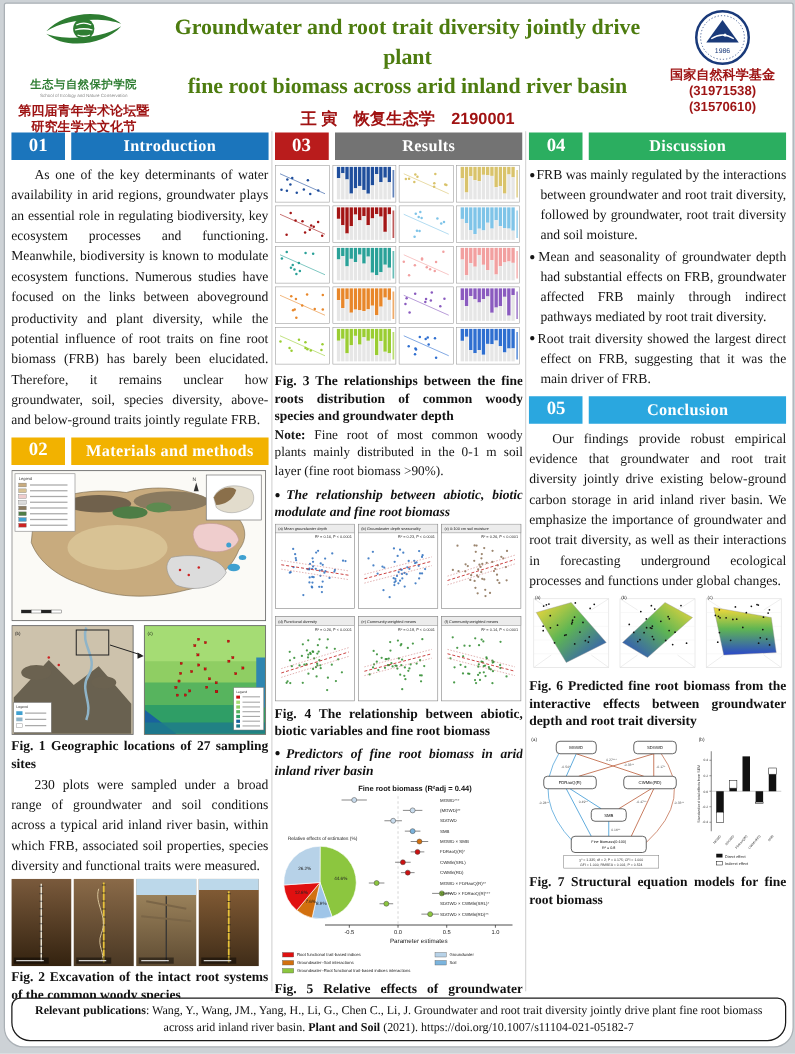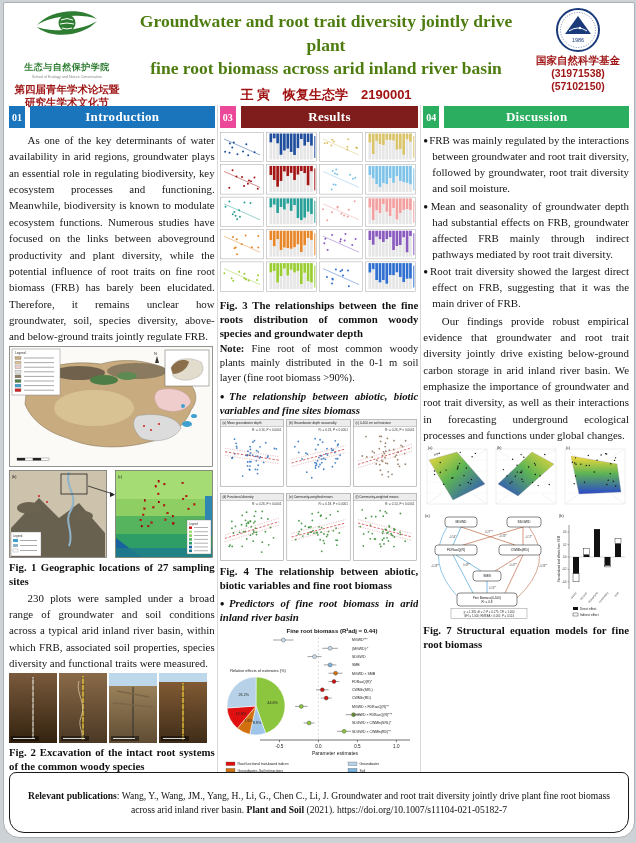--- a/index.html
+++ b/index.html
@@ -20,35 +20,35 @@
   .hdr-right{width:104px;text-align:center;padding-top:2px;}
   .fund{font-family:"Liberation Sans",sans-serif;font-weight:bold;color:#9e1414;font-size:10.5px;line-height:1.25;margin-top:1px;}
   
   .cols{display:flex;height:702px;padding:0 5px;}
   .col{overflow:hidden;}
   .c1{width:206px;}
   .c2{width:199px;}
   .c3{width:206px;}
   .vdiv{width:1px;background:#d8d8d8;margin:4px 2px 10px 2px;}
   .sec-head{display:flex;height:22px;margin:5px 0 4px 0;}
-  .sec-num{width:16px;color:#fff;font-weight:bold;font-size:10px;display:flex;align-items:center;justify-content:center;}
+  .sec-num{width:43px;color:#fff;font-weight:bold;font-size:15px;display:flex;align-items:center;justify-content:center;}
   .sec-bar{flex:1;margin-left:5px;color:#fff;font-weight:bold;font-size:13px;display:flex;align-items:center;justify-content:center;letter-spacing:.3px;}
   .para{font-size:10.9px;line-height:1.5;text-align:justify;text-indent:1.7em;color:#151515;margin:1px 0;}
   .cap{font-size:10.8px;font-weight:bold;line-height:1.3;text-align:justify;color:#111;margin:2px 0;}
   .note{font-size:10.6px;line-height:1.35;text-align:justify;color:#151515;margin:2px 0;}
   .note b{font-weight:bold;}
   .subhead{font-size:10.8px;font-weight:bold;font-style:italic;line-height:1.3;text-align:justify;color:#111;margin:4px 0 2px 0;}
   .subhead::before{content:"\25CF";font-style:normal;font-size:8px;vertical-align:1px;margin-right:1px;}
   .bullet{font-size:10.9px;line-height:1.48;text-align:justify;color:#151515;margin:0 0 1px 0;padding-left:9px;}
   .bullet::before{content:"\25CF";font-size:8px;margin-left:-9px;margin-right:1px;vertical-align:1px;}
   .figbox{margin:1px 0;line-height:0;}
   svg{display:block;}
   
   .footer{position:absolute;left:5px;right:5px;bottom:4px;border:1.5px solid #1a1a1a;
-          border-radius:7px 7px 15px 15px;padding:16px 16px;text-align:center;
+          border-radius:7px 7px 15px 15px;padding:3px 16px;text-align:center;
           font-size:9.6px;line-height:1.4;color:#111;background:#fff;}
 </style>
 </head>
 <body>
 
 <div class="poster">
 
   <div class="hdr">
     <div class="hdr-left">
       <span>
@@ -81,33 +81,37 @@
           <circle cx="23" cy="23" r="17.5" fill="none" stroke="#1a3a7a" stroke-width="0.6" stroke-dasharray="1,1.6"></circle>
           <polygon points="23,9 10,27 36,27" fill="#1a3a7a"></polygon>
           <path d="M14,24 Q23,18 32,24" stroke="#fff" stroke-width="1" fill="none"></path>
           <circle cx="25" cy="21" r="1.2" fill="#fff"></circle>
           <text x="23" y="35" font-family="Liberation Sans,sans-serif" font-size="5.5" fill="#1a3a7a" text-anchor="middle">1986</text>
         </svg>
       </span>
       <div class="fund">
         <div>国家自然科学基金</div>
         <div>(31971538)</div>
-        <div>(57102150)</div>
+        <div>(31570610)</div>
       </div>
     </div>
   </div>
 
   <div class="cols">
 
     <div class="col c1">
       <div class="sec-head">
         <div class="sec-num" style="background: rgb(27, 117, 188);">01</div>
         <div class="sec-bar" style="background: rgb(27, 117, 188);">Introduction</div>
       </div>
       <p class="para">As one of the key determinants of water availability in arid regions, groundwater plays an essential role in regulating biodiversity, key ecosystem processes and functioning. Meanwhile, biodiversity is known to modulate ecosystem functions. Numerous studies have focused on the links between aboveground productivity and plant diversity, while the potential influence of root traits on fine root biomass (FRB) has barely been elucidated. Therefore, it remains unclear how groundwater, soil, species diversity, above- and below-ground traits jointly regulate FRB.</p>
+      <div class="sec-head">
+        <div class="sec-num" style="background: rgb(242, 178, 0);">02</div>
+        <div class="sec-bar" style="background: rgb(242, 178, 0);">Materials and methods</div>
+      </div>
       <div class="figbox" id="fig1">
           <svg width="204" height="212" viewBox="0 0 204 212">
             <rect x="0.5" y="0.5" width="203" height="120" fill="#fbfaf6" stroke="#666" stroke-width="0.7"></rect>
             <path d="M18,38 C30,20 60,14 92,18 C120,10 150,16 168,30 C186,36 192,52 182,64 C176,80 160,92 140,96 C110,104 80,102 58,92 C38,86 22,74 16,58 Z" fill="#c8ab7e" stroke="#7a6a4e" stroke-width="0.5"></path>
             <ellipse cx="70" cy="27" rx="26" ry="7" fill="#70614c"></ellipse>
             <ellipse cx="128" cy="25" rx="30" ry="8" fill="#8a7a5f"></ellipse>
             <ellipse cx="95" cy="34" rx="14" ry="5" fill="#4e7d46"></ellipse>
             <ellipse cx="118" cy="30" rx="10" ry="4" fill="#5d8a50"></ellipse>
             <ellipse cx="85" cy="62" rx="40" ry="18" fill="#d8c294"></ellipse>
             <path d="M150,44 C166,40 180,46 182,56 C178,66 162,68 150,62 C144,54 144,48 150,44 Z" fill="#efcdcd" stroke="#c59a9a" stroke-width="0.5"></path>
@@ -287,22 +291,22 @@
             <rect x="154" y="65" width="22" height="1" fill="#fff" opacity="0.8"></rect>
           </svg>
         </div>
       <p class="cap">Fig. 2 Excavation of the intact root systems of the common woody species</p>
     </div>
 
     <div class="vdiv"></div>
 
     <div class="col c2">
       <div class="sec-head">
-        <div class="sec-num" style="background: #ec4899;">03</div>
-        <div class="sec-bar" style="background: #7f1d1d;">Results</div>
+        <div class="sec-num" style="background: #b91c1c;">03</div>
+        <div class="sec-bar" style="background: #737373;">Results</div>
       </div>
       <div class="figbox" id="fig3">
           <svg width="198" height="164" viewBox="0 0 198 164">
             <rect x="0.3" y="0.3" width="43.4" height="29.4" fill="#fff" stroke="#999" stroke-width="0.45"></rect>
             <circle cx="12.303072054404765" cy="15.564242284977809" r="1" fill="#1f4e9c"></circle>
             <circle cx="34.57805019430816" cy="20.357235905481502" r="1" fill="#1f4e9c"></circle>
             <circle cx="17.421665045898408" cy="22.163741857977584" r="1" fill="#1f4e9c"></circle>
             <circle cx="26.289295946247876" cy="12.158384376903996" r="1" fill="#1f4e9c"></circle>
             <circle cx="5.1873225891031325" cy="19.837003564694896" r="1" fill="#1f4e9c"></circle>
             <circle cx="9.526585336774588" cy="20.632044262019917" r="1" fill="#1f4e9c"></circle>
@@ -696,21 +700,21 @@
             <rect x="182.34615384615384" y="149.9912312646862" width="2.684615384615385" height="7.108768735313788" fill="#e6e6e6"></rect>
             <rect x="185.73076923076923" y="131.1" width="2.684615384615385" height="15.734007355291396" fill="#2f6fd0"></rect>
             <rect x="185.73076923076923" y="146.8340073552914" width="2.684615384615385" height="10.265992644708604" fill="#e6e6e6"></rect>
             <rect x="189.1153846153846" y="131.1" width="2.684615384615385" height="15.60622194991447" fill="#2f6fd0"></rect>
             <rect x="189.1153846153846" y="146.70622194991446" width="2.684615384615385" height="10.39377805008553" fill="#e6e6e6"></rect>
             <rect x="193" y="133.6" width="1.4" height="22" fill="#2f6fd0" opacity="0.7"></rect>
           </svg>
         </div>
       <p class="cap">Fig. 3 The relationships between the fine roots distribution of common woody species and groundwater depth</p>
       <p class="note"><b>Note:</b><span> Fine root of most common woody plants mainly distributed in the 0-1 m soil layer (fine root biomass &gt;90%).</span></p>
-      <p class="subhead">The relationship between abiotic, biotic variables and fine sites biomass</p>
+      <p class="subhead">The relationship between abiotic, biotic modulate and fine root biomass</p>
       <div class="figbox" id="fig4">
           <svg width="198" height="143" viewBox="0 0 198 143">
             <rect x="0.3" y="0.3" width="63.4" height="67.4" fill="#fff" stroke="#888" stroke-width="0.5"></rect>
             <rect x="0.3" y="0.3" width="63.4" height="7" fill="#ececec" stroke="#888" stroke-width="0.4"></rect>
             <text x="2.5" y="5.3" font-size="3.1" font-family="Liberation Sans,sans-serif" fill="#222">(a)  Mean groundwater depth</text>
             <text x="61.5" y="11.5" font-size="3.1" font-family="Liberation Sans,sans-serif" fill="#333" text-anchor="end">R² = 0.16, P &lt; 0.0001</text>
             <circle cx="14.800108894240111" cy="34.79988219984807" r="0.9" fill="#2d6fbe" opacity="0.85"></circle>
             <circle cx="27.9797689425759" cy="32.17298116371967" r="0.9" fill="#2d6fbe" opacity="0.85"></circle>
             <circle cx="22.656850195955485" cy="57.066159412497655" r="0.9" fill="#2d6fbe" opacity="0.85"></circle>
             <circle cx="39.487731400411576" cy="39.1173168218229" r="0.9" fill="#2d6fbe" opacity="0.85"></circle>
@@ -1095,20 +1099,24 @@
     <div class="vdiv"></div>
 
     <div class="col c3">
       <div class="sec-head">
         <div class="sec-num" style="background: rgb(43, 174, 96);">04</div>
         <div class="sec-bar" style="background: rgb(43, 174, 96);">Discussion</div>
       </div>
       <p class="bullet">FRB was mainly regulated by the interactions between groundwater and root trait diversity, followed by groundwater, root trait diversity and soil moisture.</p>
       <p class="bullet">Mean and seasonality of groundwater depth had substantial effects on FRB, groundwater affected FRB mainly through indirect pathways mediated by root trait diversity.</p>
       <p class="bullet">Root trait diversity showed the largest direct effect on FRB, suggesting that it was the main driver of FRB.</p>
+      <div class="sec-head">
+        <div class="sec-num" style="background: rgb(42, 167, 223);">05</div>
+        <div class="sec-bar" style="background: rgb(42, 167, 223);">Conclusion</div>
+      </div>
       <p class="para">Our findings provide robust empirical evidence that groundwater and root trait diversity jointly drive existing below-ground carbon storage in arid inland river basin. We emphasize the importance of groundwater and root trait diversity, as well as their interactions in forecasting underground ecological processes and functions under global changes.</p>
       <div class="figbox" id="fig6">
           <svg width="204" height="66" viewBox="0 0 204 66">
             <defs>
               <linearGradient id="g60" x1="0" y1="0" x2="1" y2="1">
                 <stop offset="0" stop-color="#f8d830"></stop>
                 <stop offset="0.45" stop-color="#57b24a"></stop>
                 <stop offset="1" stop-color="#1f3ec8"></stop>
               </linearGradient>
               <linearGradient id="g61" x1="1" y1="0" x2="0" y2="1">
@@ -1228,20 +1236,21 @@
               <circle cx="49.777895376086235" cy="19.78110103448853" r="0.7" fill="#111"></circle>
               <circle cx="14.553990252315998" cy="32.052165946457535" r="0.7" fill="#111"></circle>
               <circle cx="54.53883054852486" cy="13.843782607000321" r="0.7" fill="#111"></circle>
               <circle cx="13.205028168857098" cy="39.764520936179906" r="0.7" fill="#111"></circle>
               <circle cx="45.62956131994724" cy="10.045204748865217" r="0.7" fill="#111"></circle>
               <circle cx="36.06246957927942" cy="16.151296550873667" r="0.7" fill="#111"></circle>
               <text x="5" y="5" font-size="3.6" font-family="Liberation Sans,sans-serif" fill="#222">(c)</text>
             </g>
           </svg>
         </div>
+      <p class="cap">Fig. 6 Predicted fine root biomass from the interactive effects between groundwater depth and root trait diversity</p>
       <div class="figbox" id="fig7">
           <svg width="204" height="110" viewBox="0 0 204 110">
             <text x="2" y="6" font-size="3.8" font-family="Liberation Sans,sans-serif" fill="#222">(a)</text>
             <text x="136" y="6" font-size="3.8" font-family="Liberation Sans,sans-serif" fill="#222">(b)</text>
             <line x1="38" y1="16" x2="30" y2="34" stroke="#4aa0d8" stroke-width="0.7"></line>
             <line x1="38" y1="16" x2="92" y2="34" stroke="#c06a4a" stroke-width="0.7"></line>
             <line x1="100" y1="16" x2="40" y2="34" stroke="#c06a4a" stroke-width="0.7"></line>
             <line x1="100" y1="16" x2="100" y2="34" stroke="#c06a4a" stroke-width="0.7"></line>
             <line x1="33" y1="44" x2="58" y2="60" stroke="#4aa0d8" stroke-width="0.7"></line>
             <line x1="98" y1="44" x2="72" y2="60" stroke="#c06a4a" stroke-width="0.7"></line>

